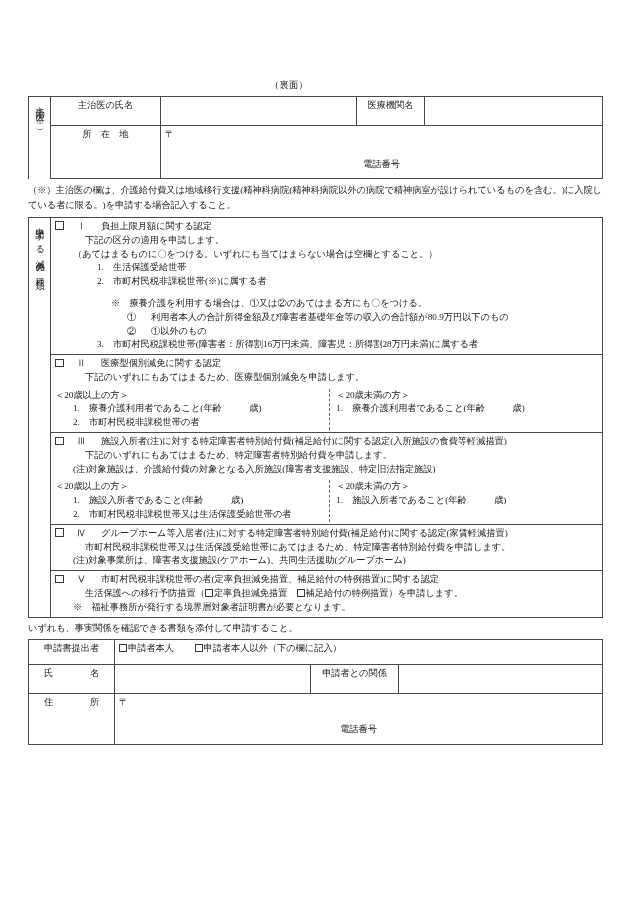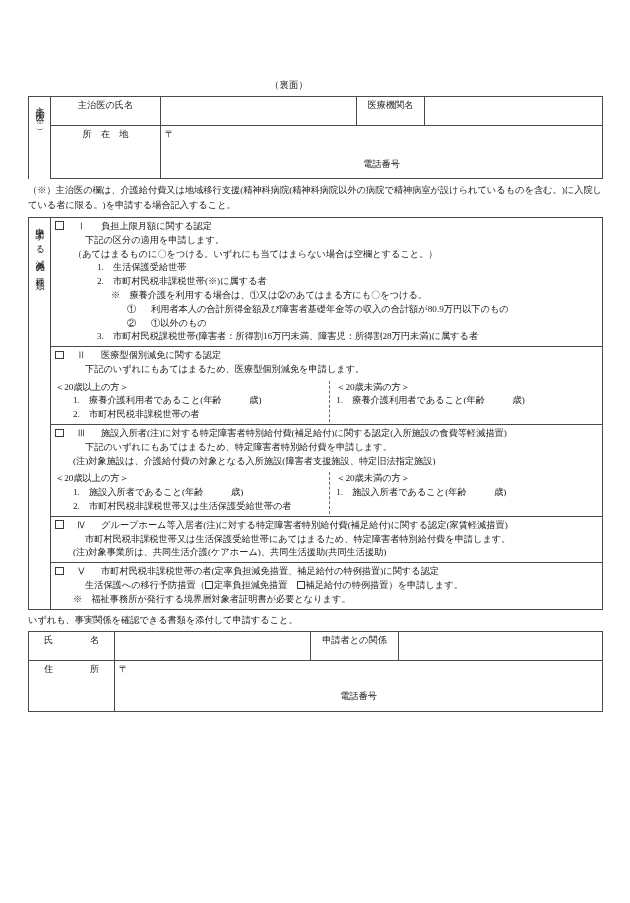--- a/index.html
+++ b/index.html
@@ -98,21 +98,21 @@
     width: 6px;
     height: 6px;
     border: 1px solid #3a3a3a;
     vertical-align: -1px;
     margin-right: 1px;
   }
   .rn { display: inline-block; width: 22px; text-align: left; font-family: "Liberation Serif", serif; }
   .ind1 { padding-left: 30px; }
   .ind2 { padding-left: 18px; }
   .ind3 { padding-left: 42px; }
-  .ind4 { padding-left: 56px; }
+  .ind4 { padding-left: 56px; margin-top: 8px; }
 
   
   td.dashed-top { border-top: 1px dashed #6a6a6a; }
   .twocol {
     display: flex;
     width: 100%;
   }
   .twocol > div { box-sizing: border-box; }
   .col-l { width: 50.5%; padding-right: 4px; }
   .col-r { width: 49.5%; border-left: 1px dashed #6a6a6a; padding-left: 6px; }
@@ -270,21 +270,21 @@
     </tr>
 
     <tr>
       <td>
         <div class="sec-line">
           <span class="cb"></span>
           <span class="rn" style="padding-left:10px">Ⅳ</span>
           <span>グループホーム等入居者(注)に対する特定障害者特別給付費(補足給付)に関する認定(家賃軽減措置)</span>
         </div>
         <div class="ind1">市町村民税非課税世帯又は生活保護受給世帯にあてはまるため、特定障害者特別給付費を申請します。</div>
-        <div class="ind2">(注)対象事業所は、共同生活介護(ケアホーム)、共同生活援助(共同生活援助)</div>
+        <div class="ind2">(注)対象事業所は、障害者支援施設(ケアホーム)、共同生活援助(グループホーム)</div>
       </td>
     </tr>
 
     <tr>
       <td>
         <div class="sec-line">
           <span class="cb"></span>
           <span class="rn" style="padding-left:10px">Ⅴ</span>
           <span>市町村民税非課税世帯の者(定率負担減免措置、補足給付の特例措置)に関する認定</span>
         </div>
@@ -300,20 +300,28 @@
   <div class="note note-tight">いずれも、事実関係を確認できる書類を添付して申請すること。</div>
 
   <table class="form">
     <colgroup>
       <col style="width:86px">
       <col style="width:196px">
       <col style="width:88px">
       <col style="width:204px">
     </colgroup>
     <tbody>
+        <tr>
+      <td class="center vcenter" style="height:20px">申請書提出者</td>
+      <td colspan="3" class="vcenter">
+        <span class="cb-inline"></span><span>申請者本人</span>
+        <span style="display:inline-block;width:16px"></span>
+        <span class="cb-inline"></span><span>申請者本人以外（下の欄に記入）</span>
+      </td>
+    </tr>
     <tr>
       <td class="center vcenter" style="height:24px">氏　　　　名</td>
       <td class="vcenter"></td>
       <td class="center vcenter">申請者との関係</td>
       <td class="vcenter"></td>
     </tr>
     <tr>
       <td class="center vcenter" style="height:46px">住　　　　所</td>
       <td colspan="3">
         <div class="postal">〒</div>

